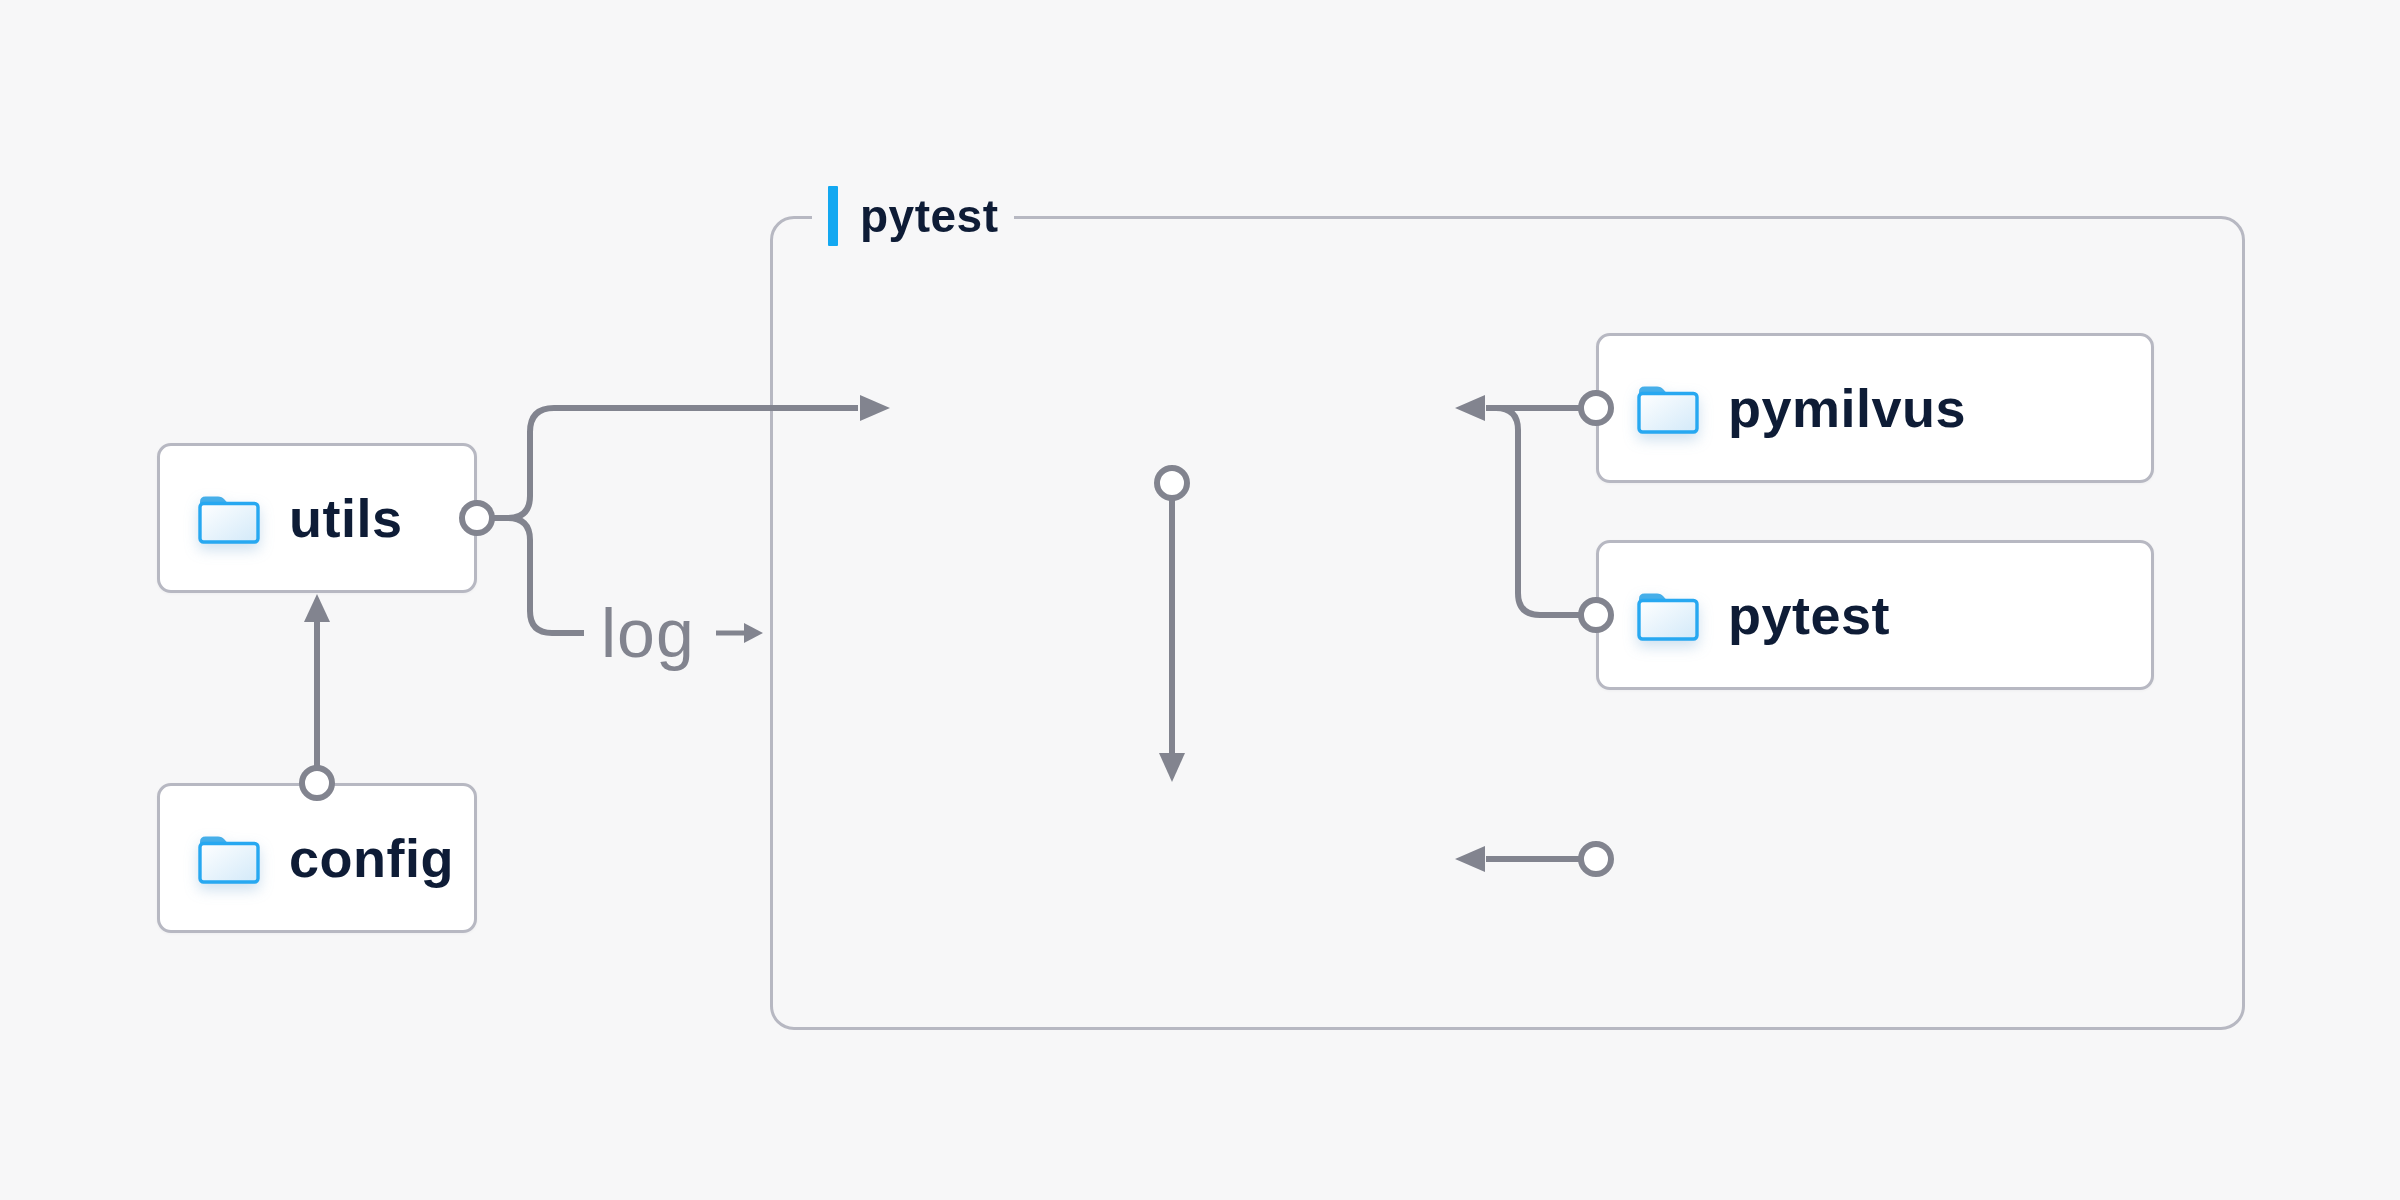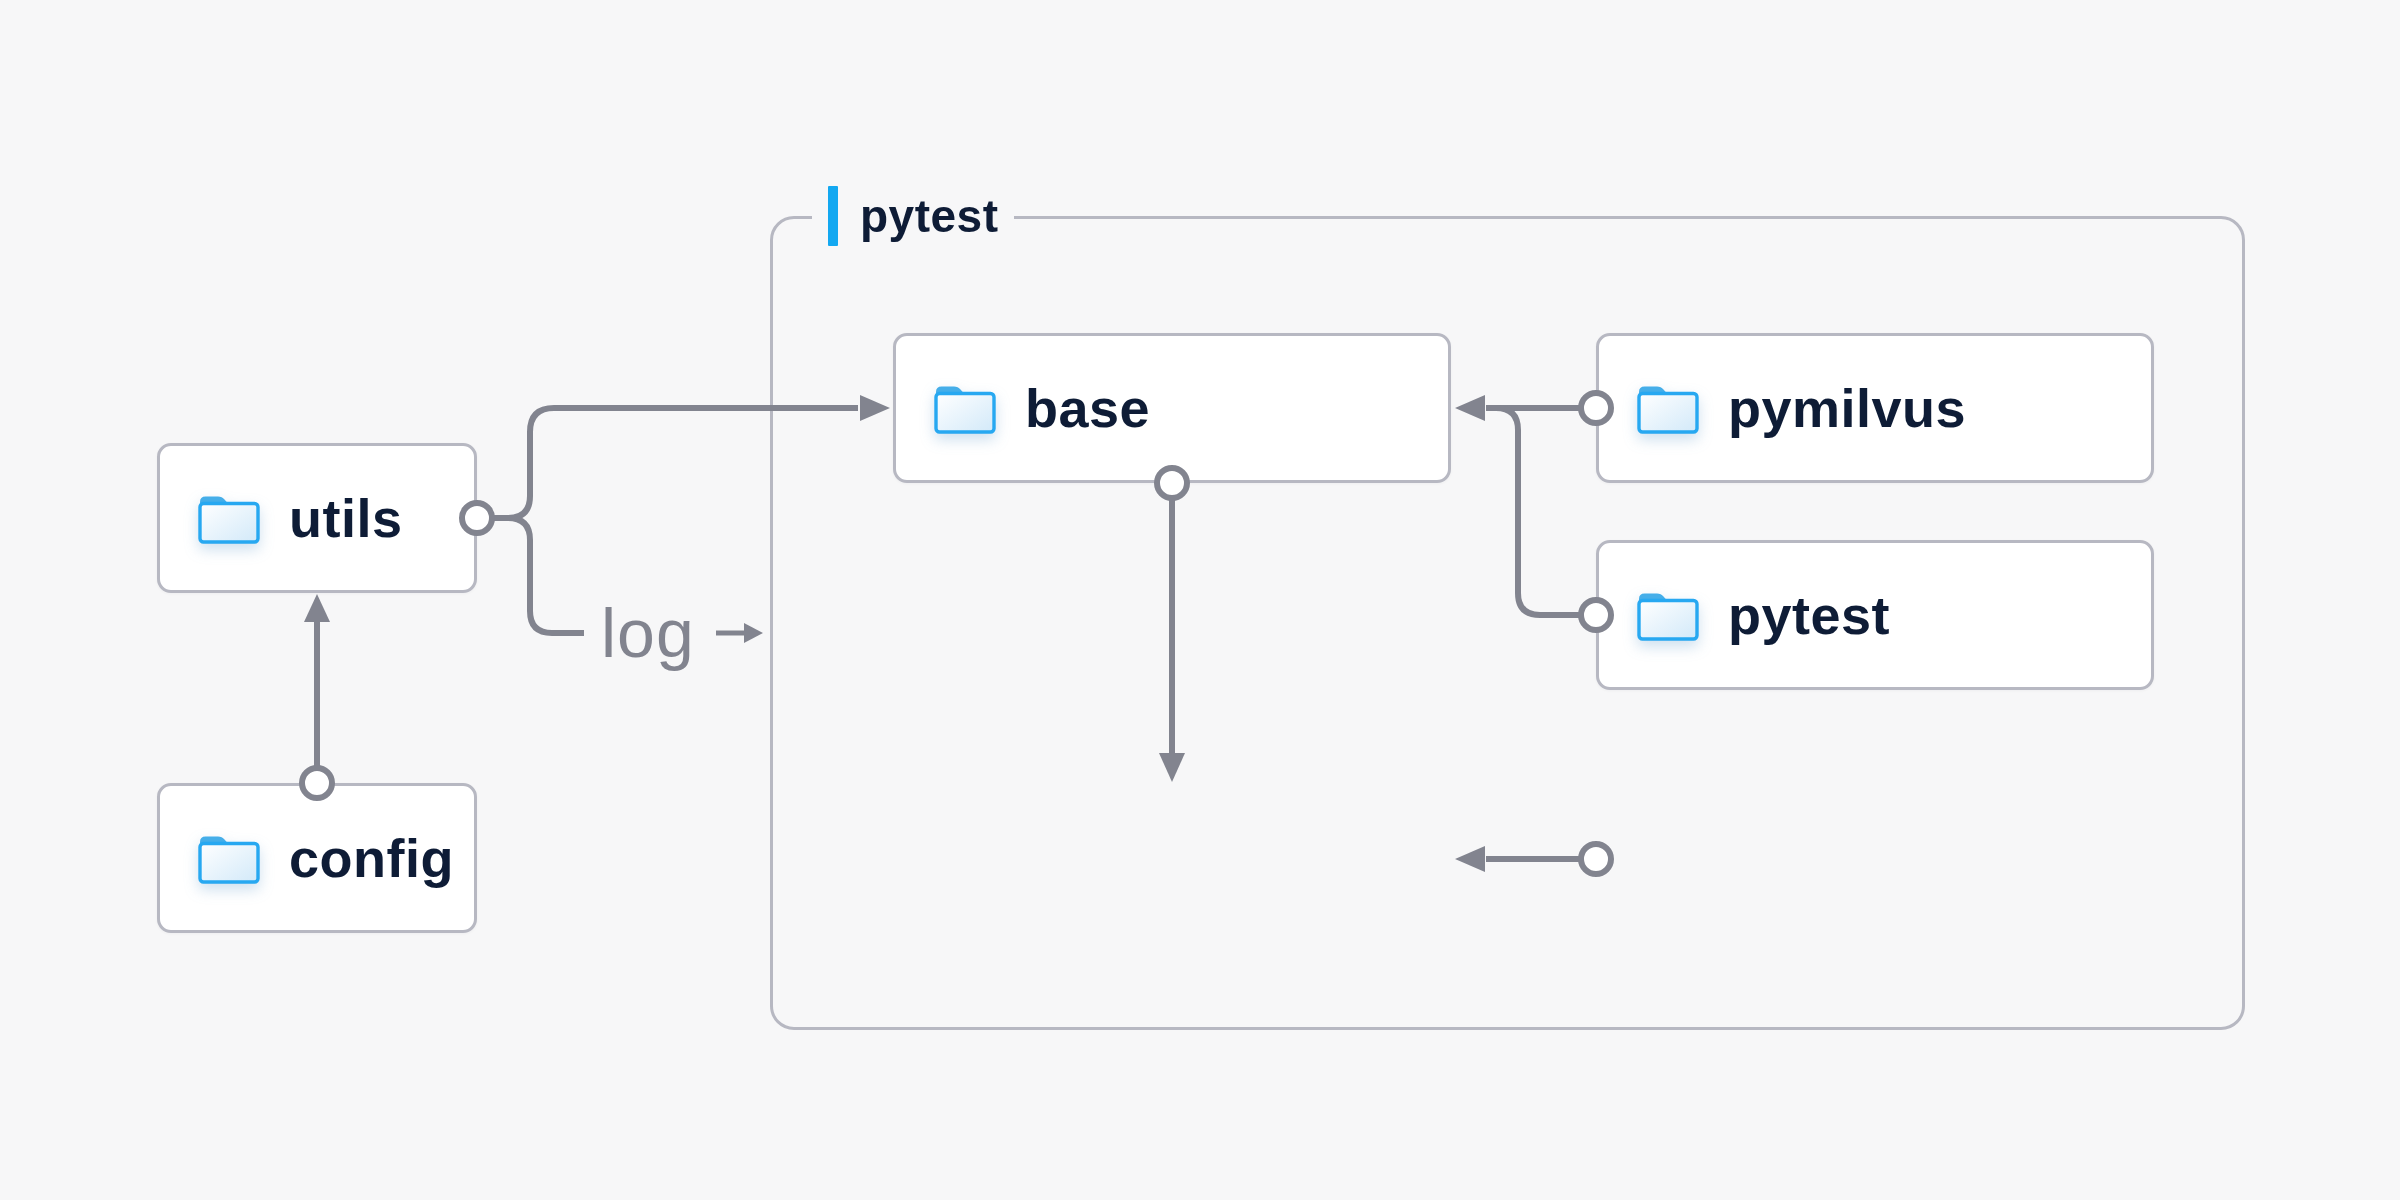--- a/index.html
+++ b/index.html
@@ -100,27 +100,20 @@
   </div>
 
   <div class="node node-utils">
     <svg class="folder" viewBox="0 0 64 54">
       <path d="M3 22 V11 Q3 5.5 8.5 5.5 H21 Q25 5.5 27.5 8.5 L31 12.5 H56.5 Q61 12.5 61 17.5 V22 Z" fill="var(--folder-tab)"></path>
       <rect x="3" y="12.5" width="58" height="38.5" rx="3.5" fill="url(#foldg)" stroke="var(--folder-blue)" stroke-width="3.4"></rect>
     </svg>
     <span class="nlabel">utils</span>
   </div>
 
-  <div class="node node-base">
-    <svg class="folder" viewBox="0 0 64 54">
-      <path d="M3 22 V11 Q3 5.5 8.5 5.5 H21 Q25 5.5 27.5 8.5 L31 12.5 H56.5 Q61 12.5 61 17.5 V22 Z" fill="var(--folder-tab)"></path>
-      <rect x="3" y="12.5" width="58" height="38.5" rx="3.5" fill="url(#foldg)" stroke="var(--folder-blue)" stroke-width="3.4"></rect>
-    </svg>
-    <span class="nlabel">base</span>
-  </div>
 
   <div class="node node-pymilvus">
     <svg class="folder" viewBox="0 0 64 54">
       <path d="M3 22 V11 Q3 5.5 8.5 5.5 H21 Q25 5.5 27.5 8.5 L31 12.5 H56.5 Q61 12.5 61 17.5 V22 Z" fill="var(--folder-tab)"></path>
       <rect x="3" y="12.5" width="58" height="38.5" rx="3.5" fill="url(#foldg)" stroke="var(--folder-blue)" stroke-width="3.4"></rect>
     </svg>
     <span class="nlabel">pymilvus</span>
   </div>
 
   <div class="node node-check">

